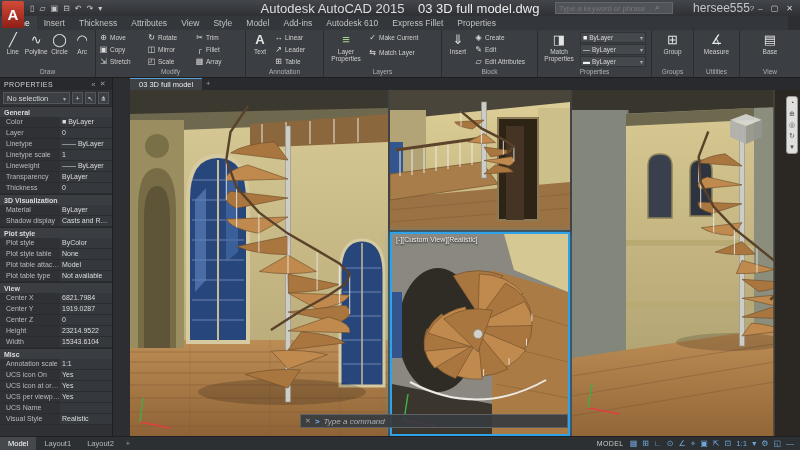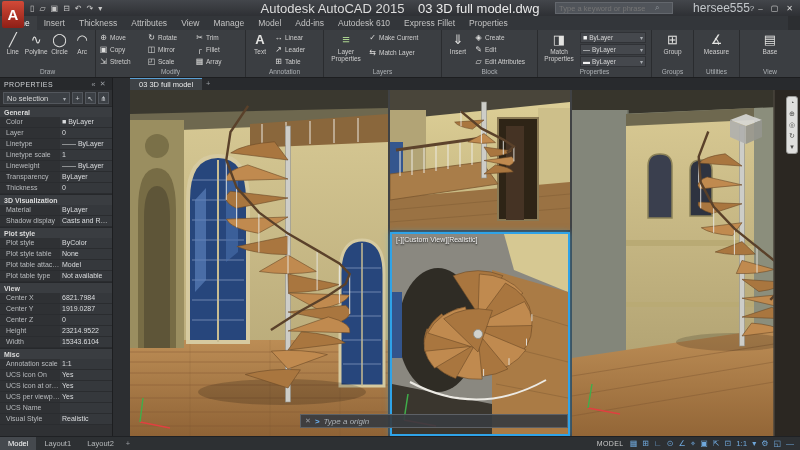--- a/index.html
+++ b/index.html
@@ -133,21 +133,21 @@
     </div>
   </div>
 </div>
 
 <div class="ribbontabs">
   <span class="rtab active">Home</span>
   <span class="rtab">Insert</span>
   <span class="rtab">Thickness</span>
   <span class="rtab">Attributes</span>
   <span class="rtab">View</span>
-  <span class="rtab">Manage</span>
+  <span class="rtab">Style</span>
   <span class="rtab">Model</span>
   <span class="rtab">Add-ins</span>
   <span class="rtab">Autodesk 610</span>
   <span class="rtab">Express Fillet</span>
   <span class="rtab">Properties</span>
 </div>
 
 <div class="ribbon">
 
   <div class="panel" style="width:96px;">
@@ -725,21 +725,21 @@
   <span>◔</span>
         <span>⊕</span>
         <span>◎</span>
         <span>↻</span>
         <span>▾</span>
       </div>
 
   <div class="cmdbar">
     <span class="cmd-x">✕</span>
     <span class="cmd-p">&gt;</span>
-    <span class="cmd-t">Type a origin</span>
+    <span class="cmd-t">Type a command</span>
   </div>
 </div>
 
 <div class="statusbar">
   <span class="ltab active">Model</span>
   <span class="ltab">Layout1</span>
   <span class="ltab">Layout2</span>
   <span class="ltab-new">+</span>
   <div class="sb-right">
     <span class="sb-model">MODEL</span>

